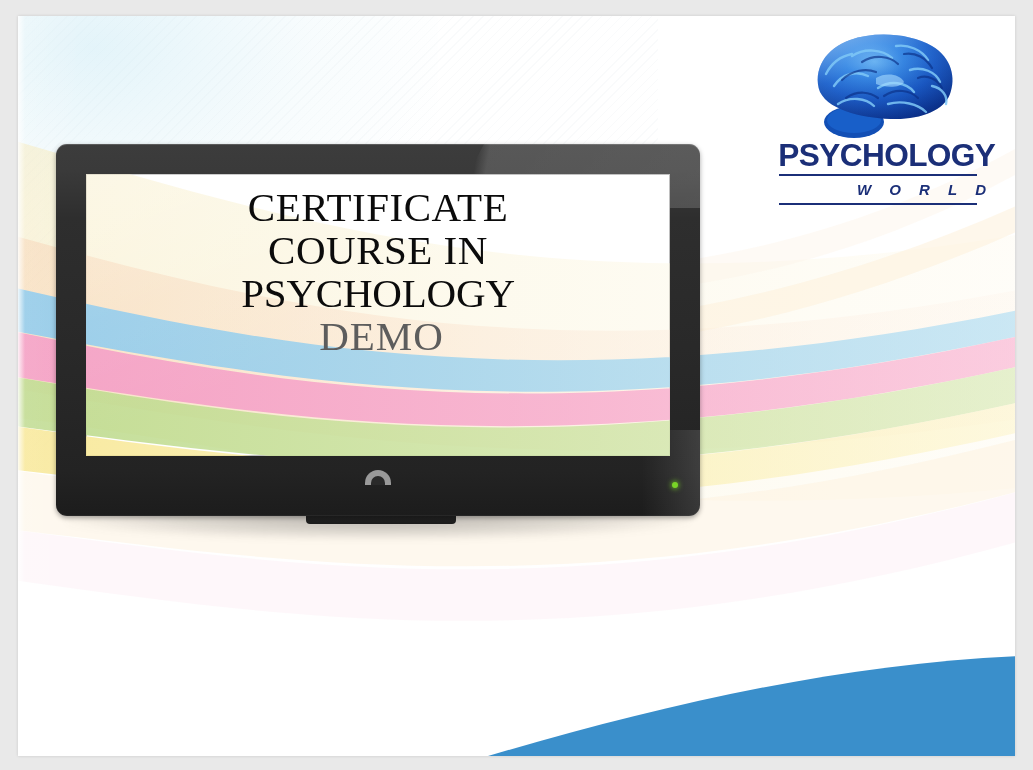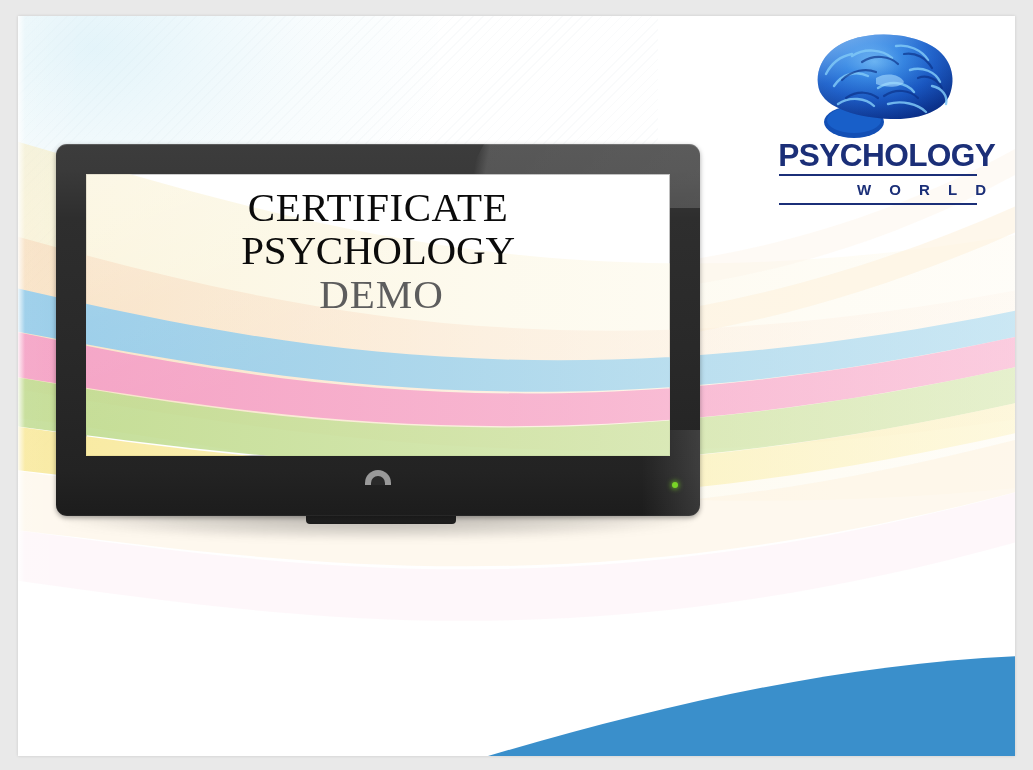--- a/index.html
+++ b/index.html
@@ -262,20 +262,21 @@
     width: 198px;
   }
   .logo-sub {
     color: #1b2f78;
     font-family: "Liberation Sans", sans-serif;
     font-weight: bold;
     font-size: 15px;
     letter-spacing: 7px;
     padding-left: 7px;
     margin-top: 5px;
+    font-style: italic;
   }
   .logo-rule-thin {
     height: 1.5px;
     background: #1b2f78;
     margin: 5px auto 0 auto;
     width: 198px;
   }
 
   
   .start-button {
@@ -466,20 +467,21 @@
             <path d="M -20,358 C 250,404 540,456 1020,346 L 1020,382 C 540,492 250,442 -20,408 Z" fill="url(#sGreen)"></path>
             <path d="M -20,408 C 250,446 540,492 1020,382 L 1020,412 C 540,524 250,482 -20,452 Z" fill="url(#sYellow)"></path>
             <path d="M -20,452 C 260,492 560,540 1020,418 L 1020,470 C 560,596 260,544 -20,512 Z" fill="#fdf3e0" opacity="0.55"></path>
             <path d="M -20,512 C 260,548 560,600 1020,470 L 1020,520 C 560,652 260,600 -20,562 Z" fill="#fdf0f6" opacity="0.50"></path>
           </svg>
 
           <div class="screen-gloss"></div>
 
           <div class="screen-text">
             <div class="title-line">CERTIFICATE</div>
+            <div class="title-line">COURSE IN</div>
             <div class="title-line wide">PSYCHOLOGY</div>
             <div class="demo-line">DEMO</div>
           </div>
         </div>
 
         <div class="bezel-logo"></div>
         <div class="bezel-led"></div>
       </div>
     </div>
 

